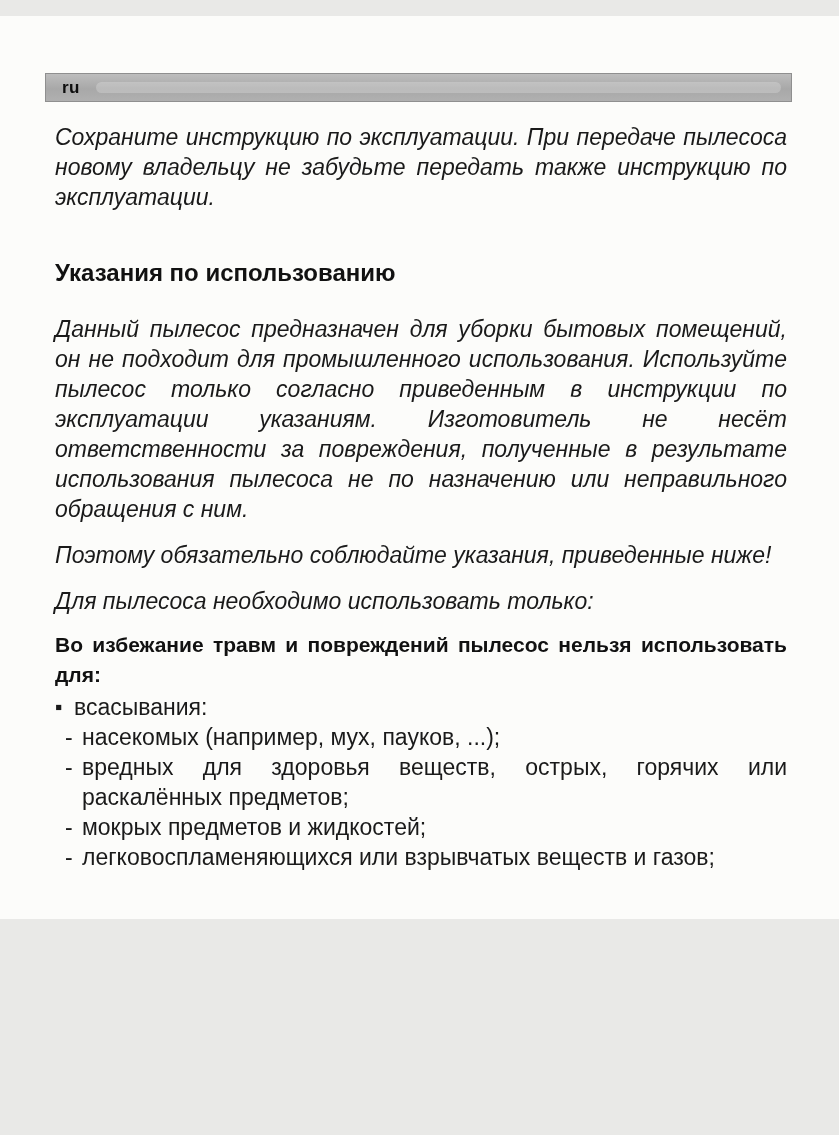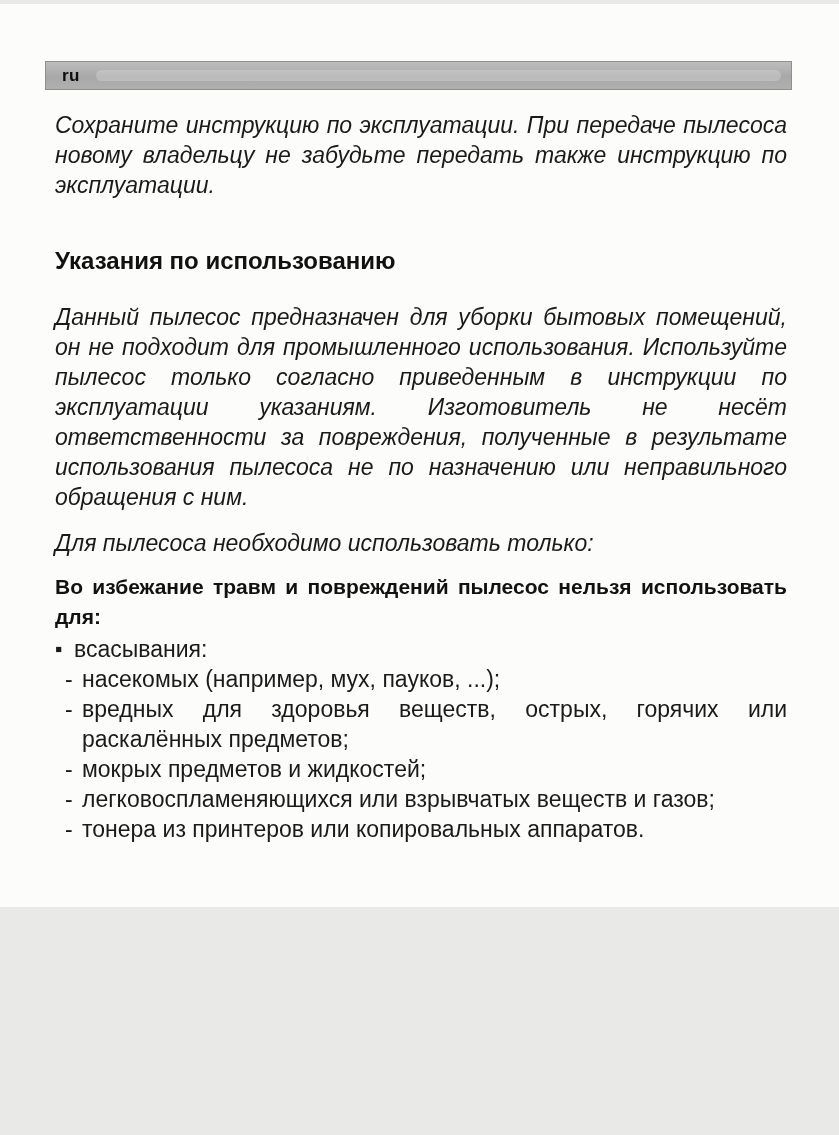--- a/index.html
+++ b/index.html
@@ -4,21 +4,21 @@
 <style>
   html, body {
     margin: 0;
     padding: 0;
     background: #e9e9e7;
   }
   .page {
     position: relative;
     width: 839px;
     height: 903px;
-    margin: 4px auto;
+    margin: 16px auto;
     background: #fcfcfa;
     font-family: "Liberation Sans", "DejaVu Sans", sans-serif;
     color: #1a1a1a;
     overflow: hidden;
     box-sizing: border-box;
   }
   
   .lang-bar {
     position: absolute;
     left: 45px;
@@ -125,33 +125,33 @@
   </div>
 
   <div class="content">
 
     <p class="para">Сохраните инструкцию по эксплуатации. При передаче пылесоса новому владельцу не забудьте передать также инструкцию по эксплуатации.</p>
 
     <h2 class="section-title">Указания по использованию</h2>
 
     <p class="para">Данный пылесос предназначен для уборки бытовых помещений, он не подходит для промышленного использования. Используйте пылесос только согласно приведенным в инструкции по эксплуатации указаниям. Изготовитель не несёт ответственности за повреждения, полученные в результате использования пылесоса не по назначению или неправильного обращения с ним.</p>
 
+    <p class="para">Поэтому обязательно соблюдайте указания, приведенные ниже!</p>
 
     <p class="para tight">Для пылесоса необходимо использовать только:</p>
 
 
     <h3 class="warning-title">Во избежание травм и повреждений пылесос нельзя использовать для:</h3>
 
     <ul class="bullets no-gap">
       <li>
         <span>всасывания:</span>
         <ul class="dashes">
           <li>насекомых (например, мух, пауков, ...);</li>
           <li>вредных для здоровья веществ, острых, горячих или раскалённых предметов;</li>
           <li>мокрых предметов и жидкостей;</li>
           <li>легковоспламеняющихся или взрывчатых веществ и газов;</li>
-          <li>тонера из принтеров или копировальных аппаратов.</li>
         </ul>
       </li>
     </ul>
 
   </div>
 </div>
 
 </body></html>

